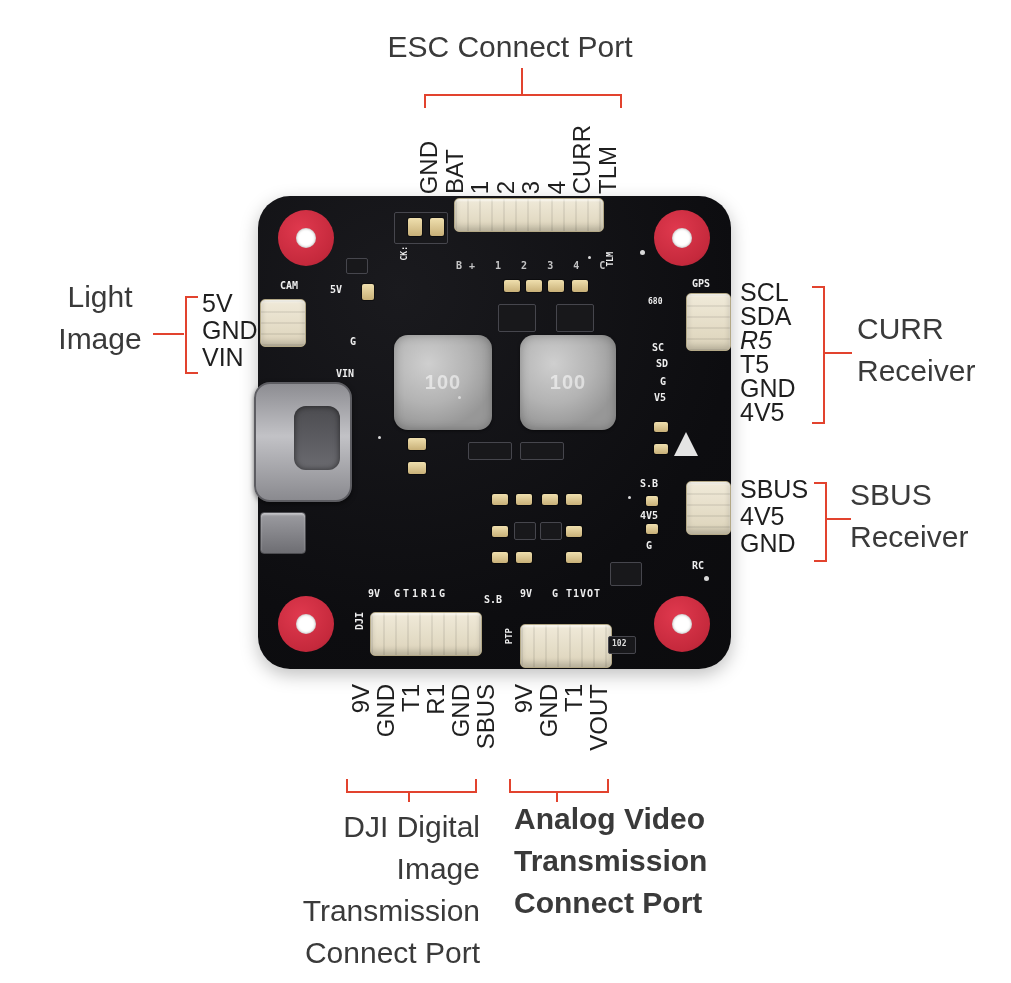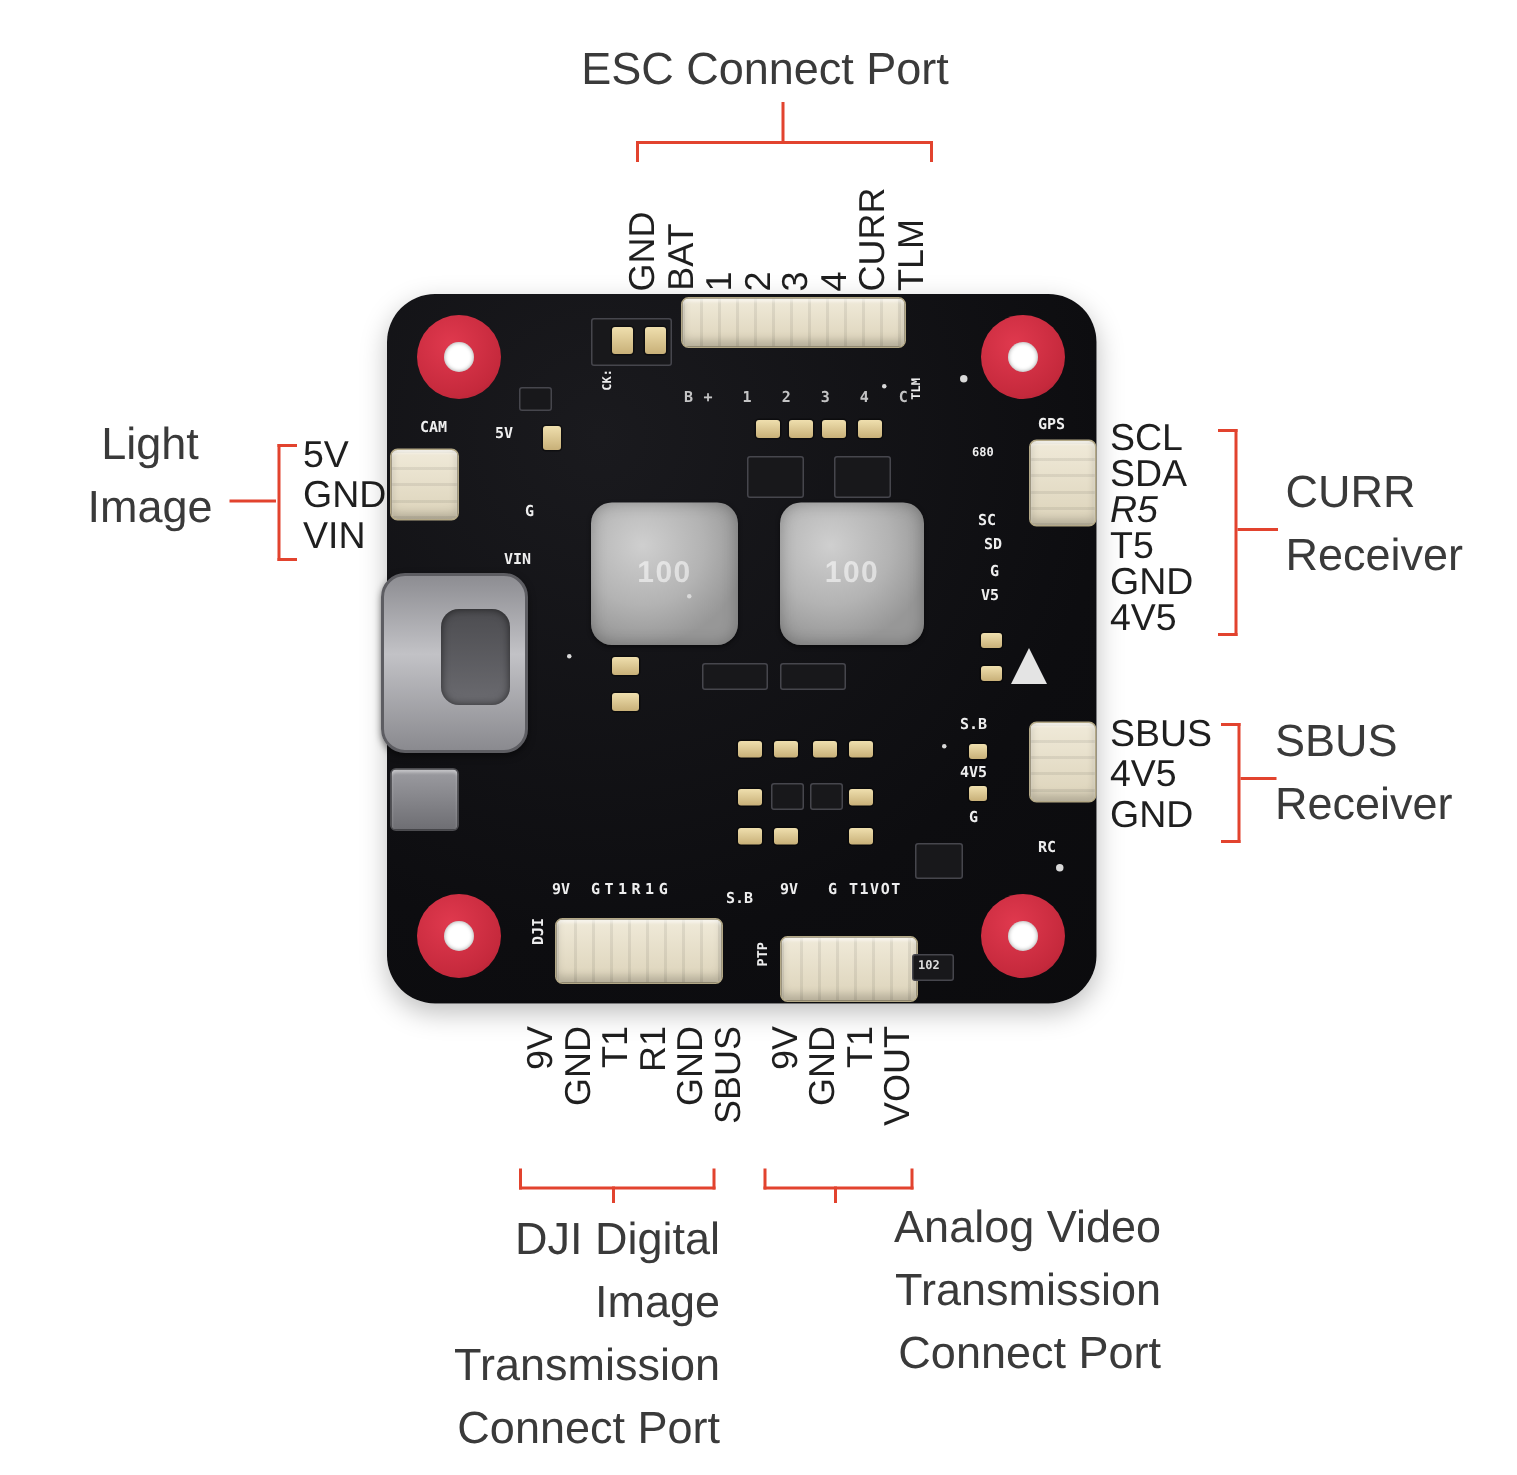--- a/index.html
+++ b/index.html
@@ -128,21 +128,21 @@
   </div>
 
   <div class="abs vpinrow" style="left:511px;top:684px;width:92px;height:94px;align-items:flex-start;">
     <span class="vpin">9V</span>
     <span class="vpin">GND</span>
     <span class="vpin">T1</span>
     <span class="vpin">VOUT</span>
   </div>
   <div class="abs br br-bottom" style="left:509px;top:779px;width:96px;height:12px;"></div>
   <div class="abs redline" style="left:556px;top:791px;width:2px;height:11px;"></div>
-  <div class="abs title" style="left:514px;top:798px;width:260px;text-align:right;">
+  <div class="abs title" style="left:514px;top:798px;width:260px;text-align:left;font-weight:bold;">
     <div>Analog Video</div>
     <div>Transmission</div>
     <div>Connect Port</div>
   </div>
 
   <div class="board">
 
     <div class="hole" style="left:20px;top:14px;"></div>
     <div class="hole" style="left:396px;top:14px;"></div>
     <div class="hole" style="left:20px;top:400px;"></div>

